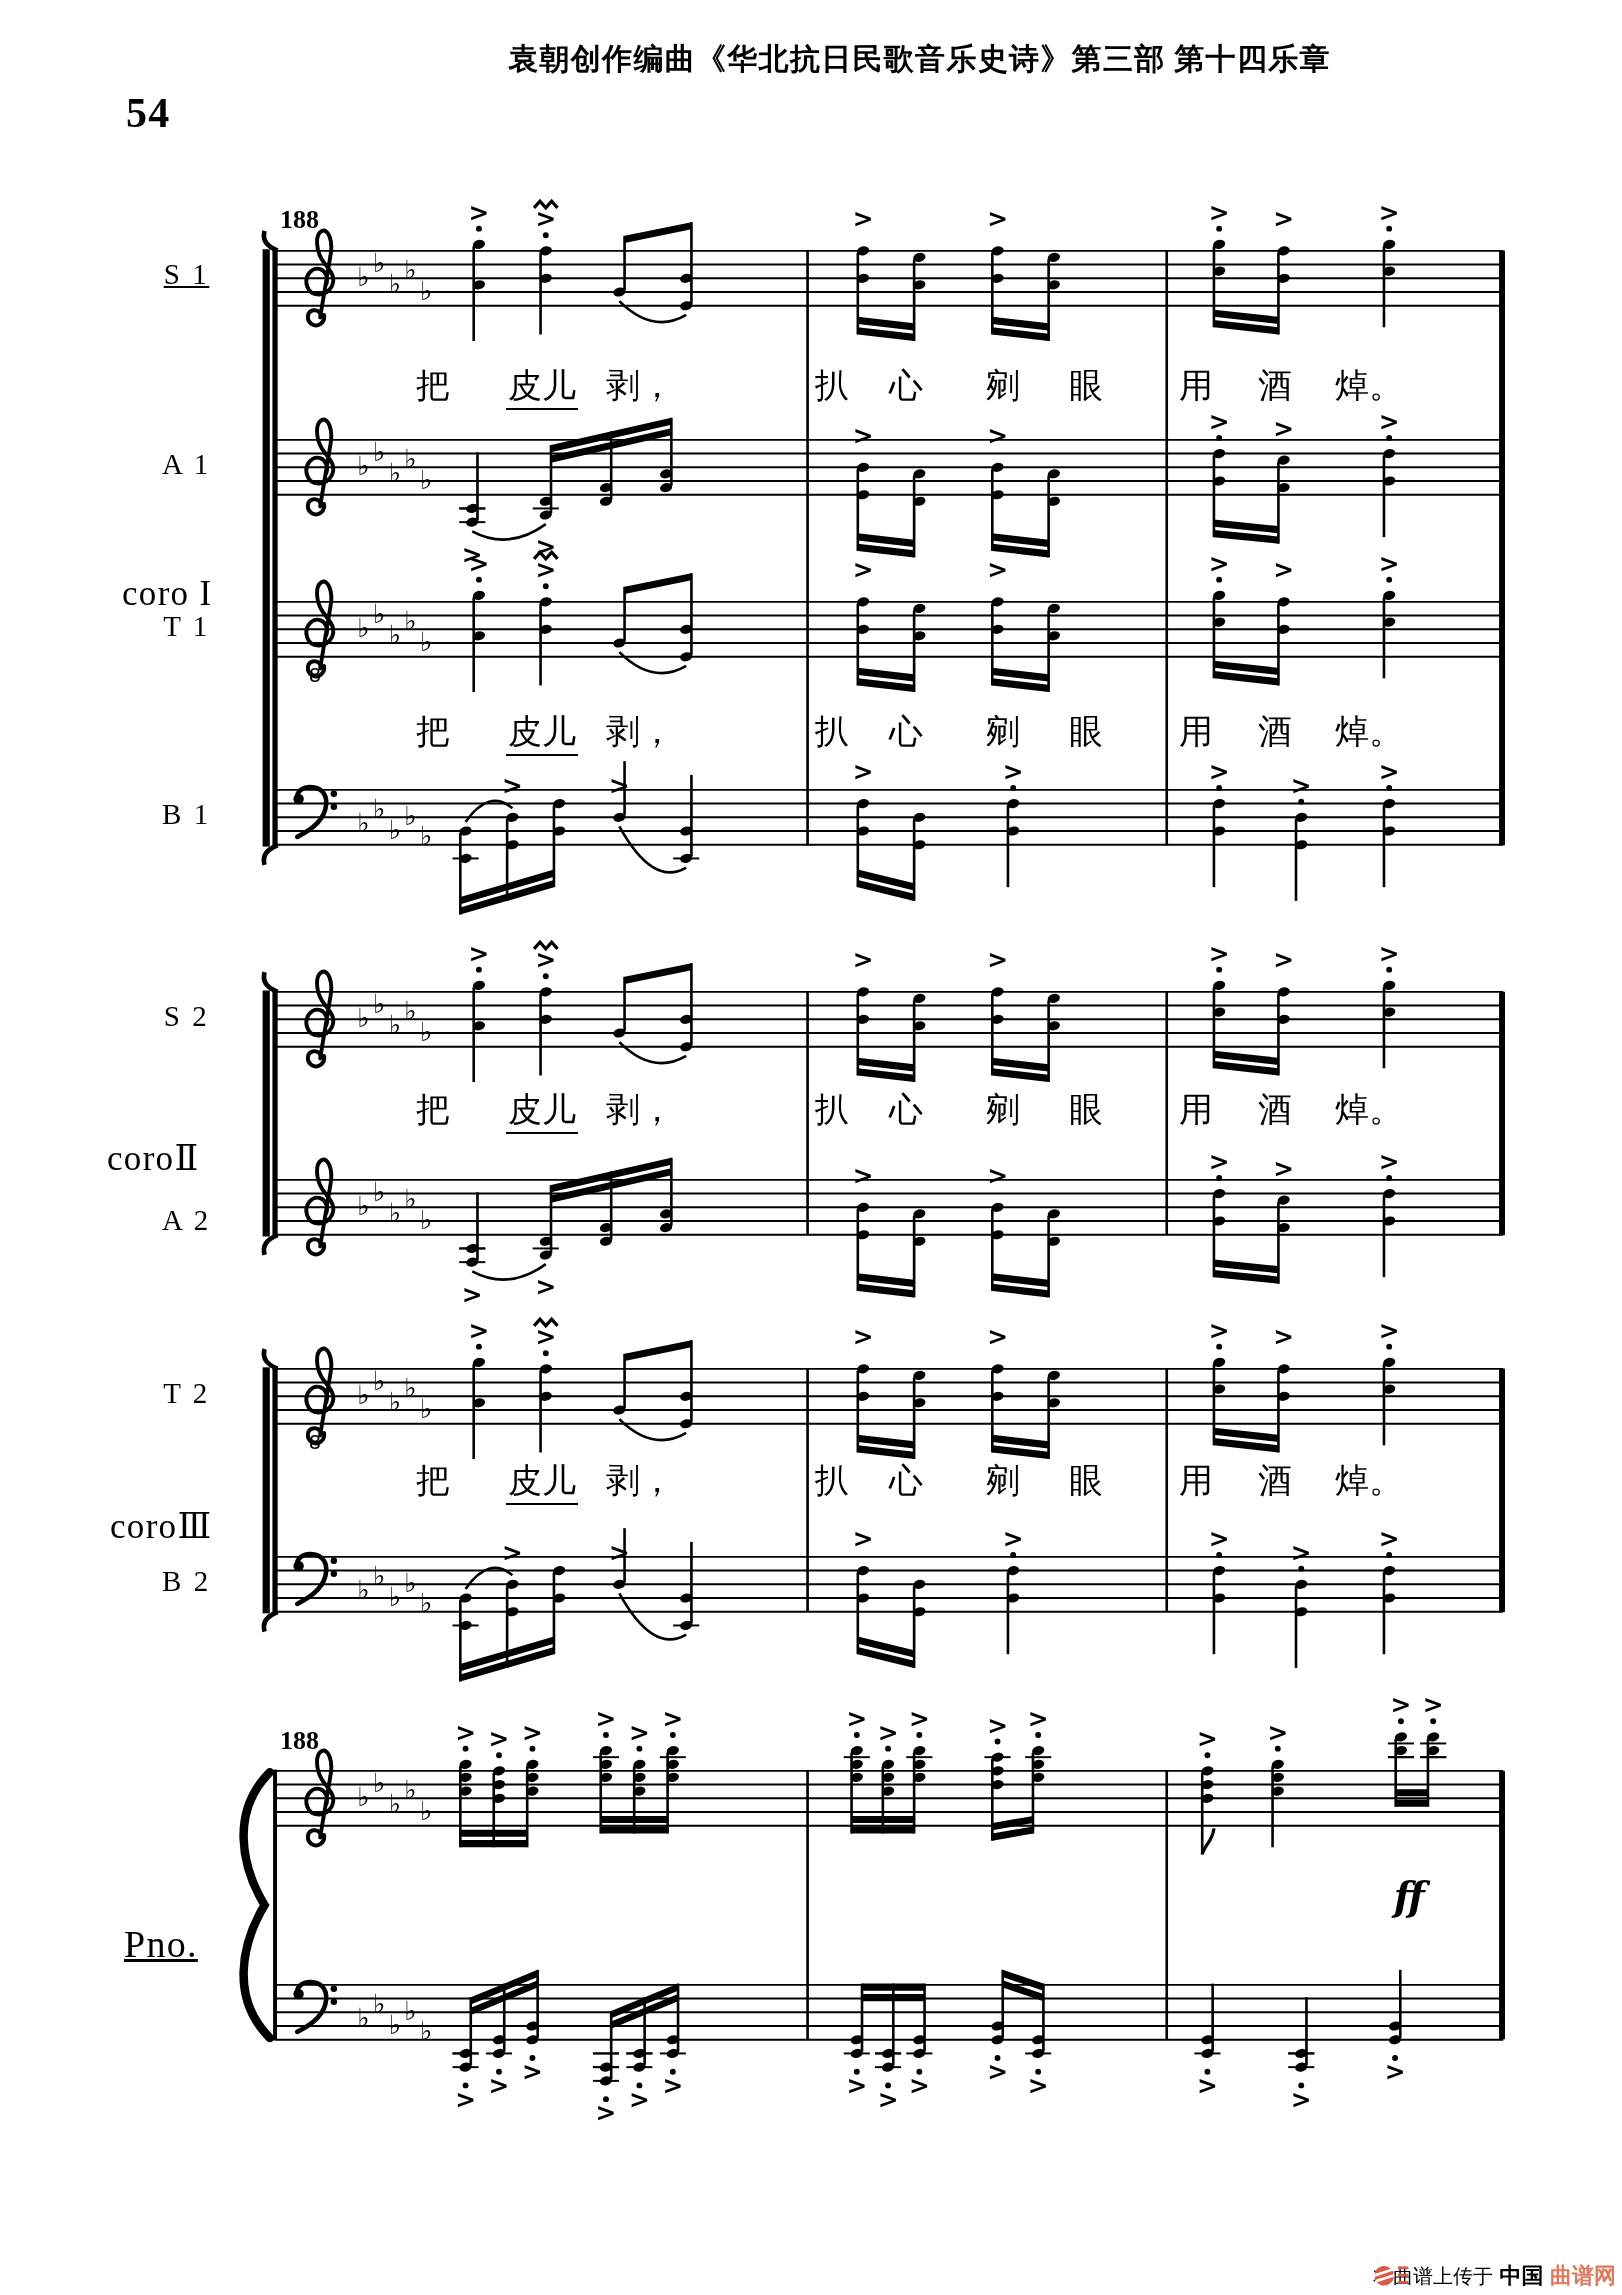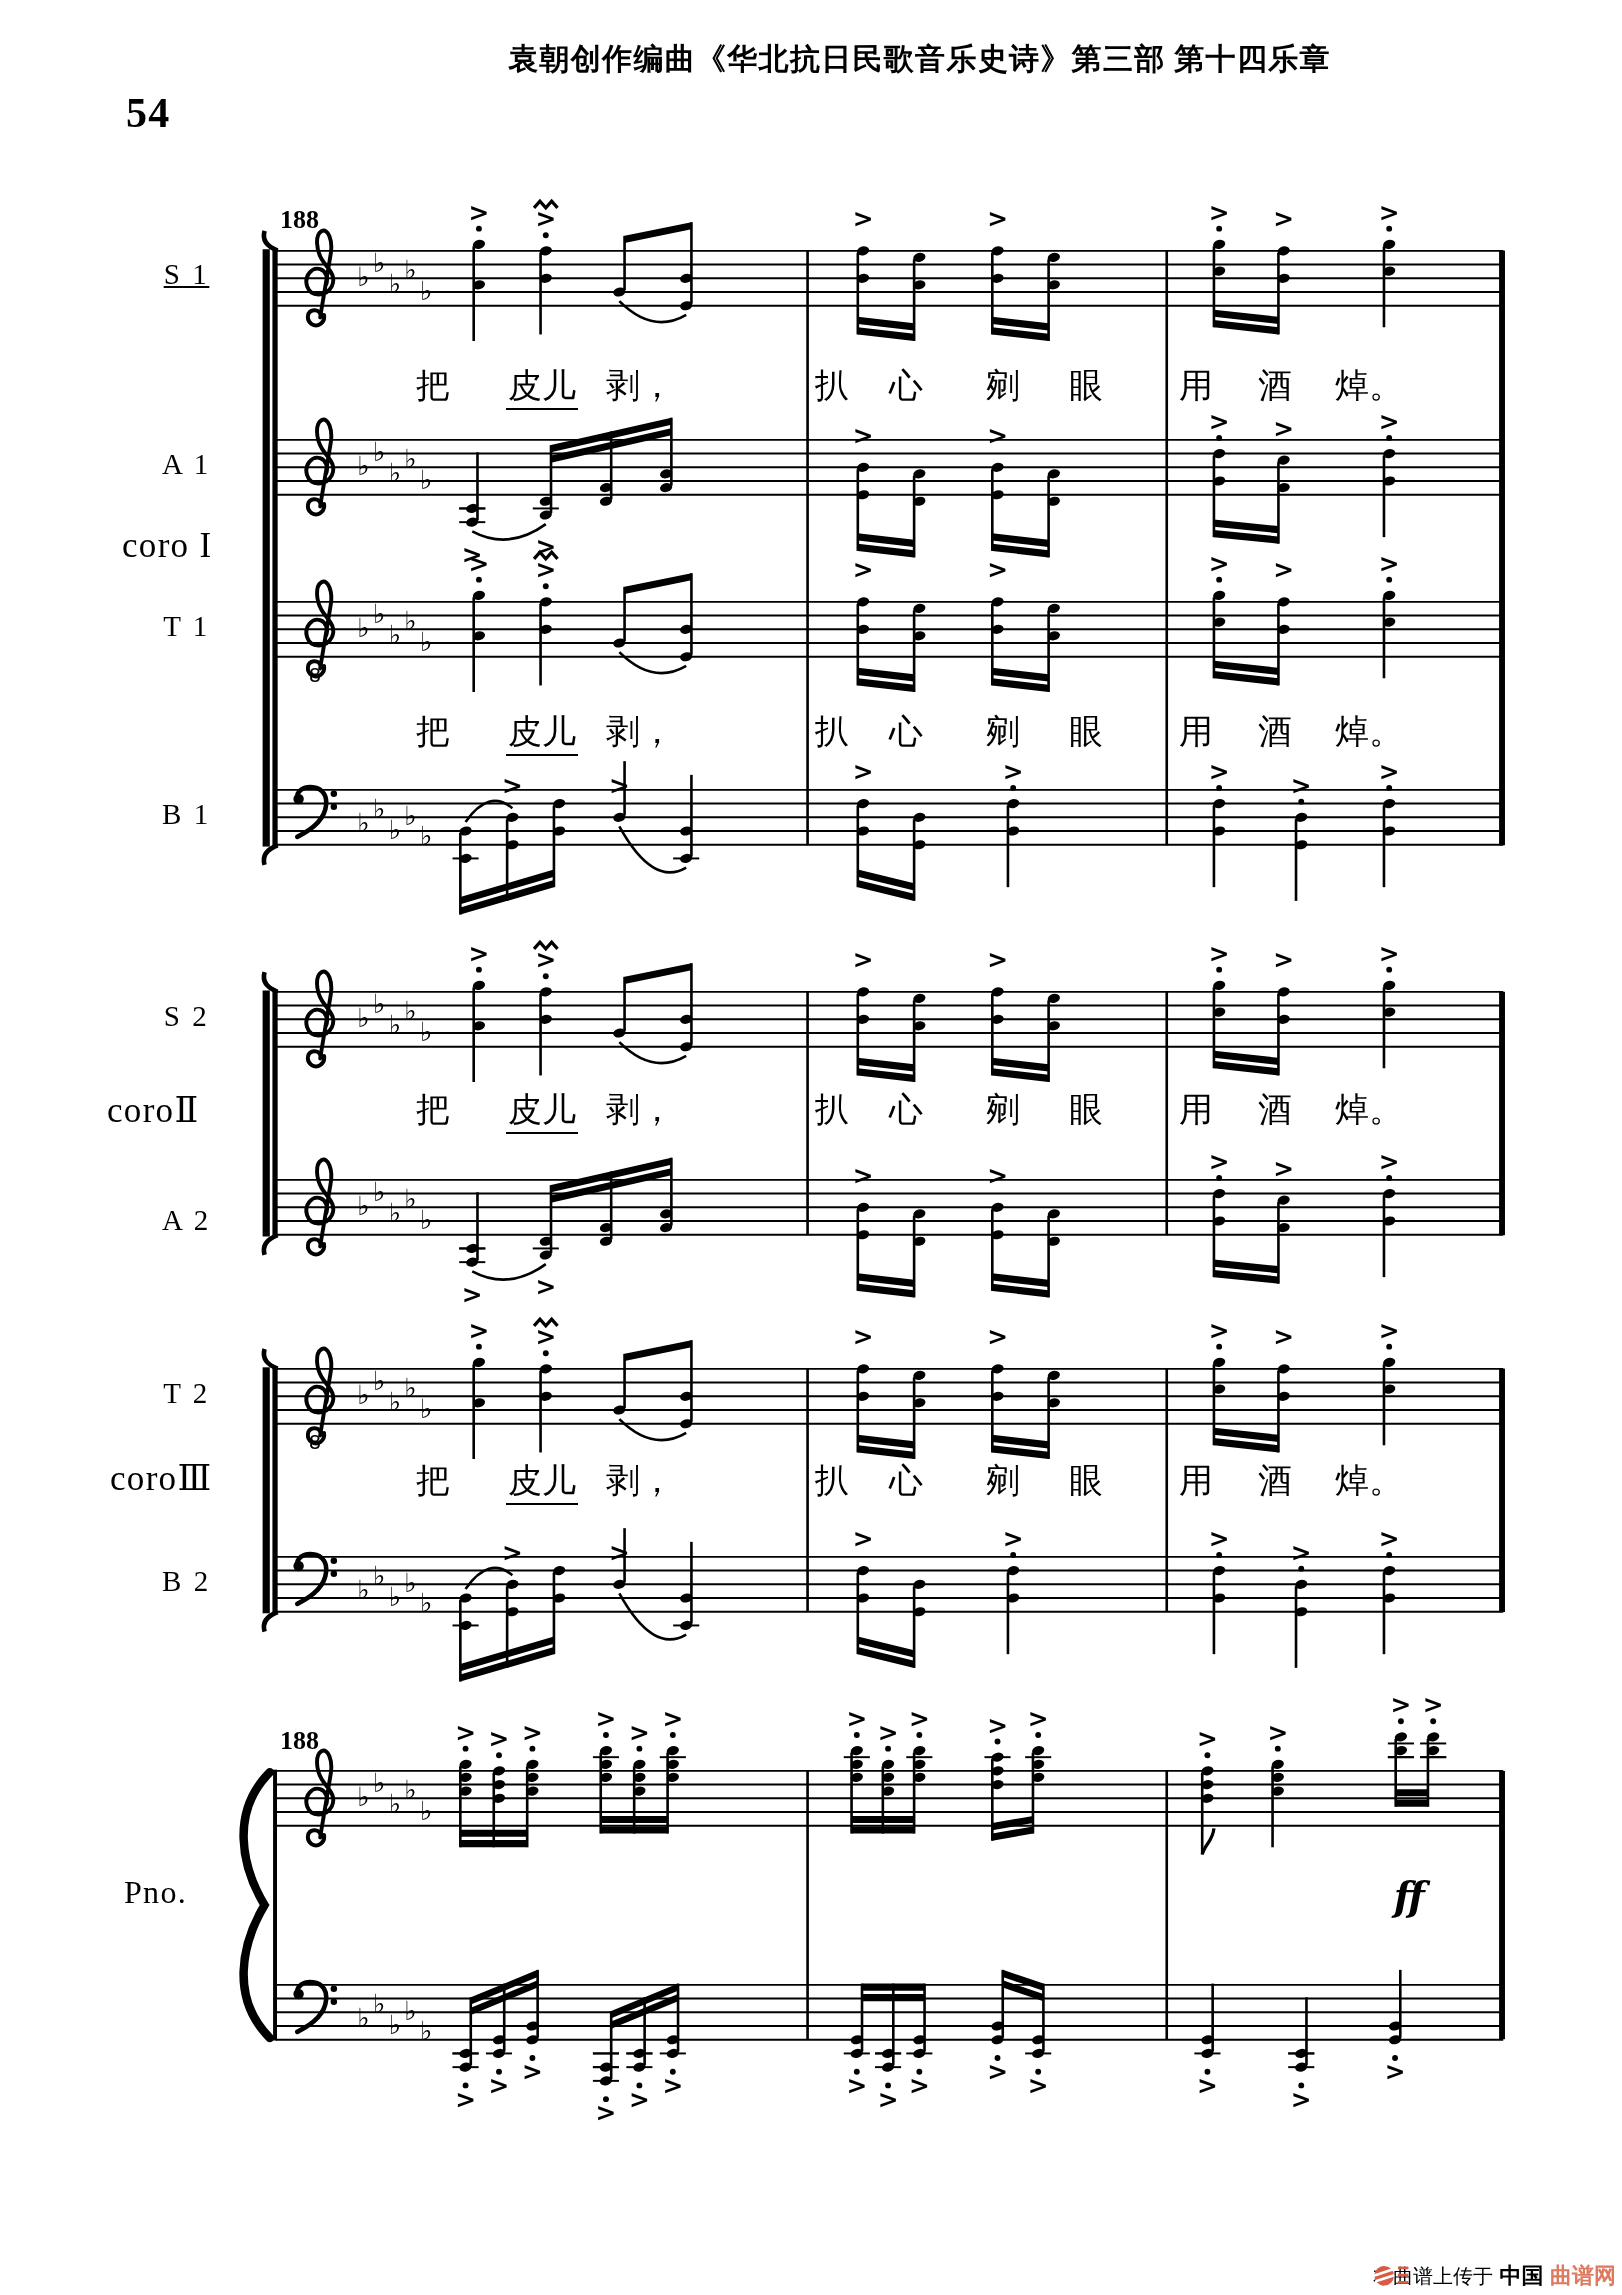--- a/index.html
+++ b/index.html
@@ -4,21 +4,21 @@
 <style>
   html,body{margin:0;padding:0;background:#777;}
   #page{position:relative;width:1623px;height:2295px;background:#ffffff;overflow:hidden;
         font-family:"Liberation Serif","DejaVu Serif",serif;color:#000;}
   .abs{position:absolute;}
   #page-number{left:126px;top:89px;font-size:42px;font-weight:700;letter-spacing:1.3px;}
   .hline{left:458px;width:923px;text-align:center;font-size:30px;font-weight:700;letter-spacing:1.3px;white-space:nowrap;}
   #header-line-1{top:39px;}
   #header-line-2{top:81px;}
   .voice-label{width:111px;text-align:center;font-size:29px;letter-spacing:2.6px;white-space:nowrap;}
-  .group-label{font-size:35px;letter-spacing:1.3px;white-space:nowrap;}
+  .group-label{font-size:35px;letter-spacing:1.3px;white-space:nowrap;margin-top:48px;}
   .measure-number{font-size:26px;font-weight:700;}
   .lyric{transform:translateX(-50%);font-size:34px;line-height:1.15;white-space:nowrap;
          font-family:"Liberation Serif","DejaVu Serif",serif;}
   .lyric.u{border-bottom:2px solid #000;padding:0 2px 2.6px 2px;}
   .dyn{transform:translateX(-50%);font-size:39px;font-weight:700;font-style:italic;
        font-family:"DejaVu Serif","Liberation Serif",serif;letter-spacing:-2.6px;}
   #watermark{display:flex;align-items:center;gap:6.5px;font-size:20px;
              font-family:"DejaVu Sans","Liberation Sans",sans-serif;}
   #watermark .brand-black{font-size:22px;font-weight:700;}
   #watermark .brand-red{font-size:22px;font-weight:700;}
@@ -880,21 +880,21 @@
         <polygon points="933.76,3073 1036.16,3031 1036.16,3042 933.76,3084" fill="#000"></polygon>
         <polygon points="933.76,3089 1036.16,3047 1036.16,3058 933.76,3100" fill="#000"></polygon>
         <polygon points="1317.9,3031 1413.7,3031 1413.7,3042 1317.9,3042" fill="#000"></polygon>
         <polygon points="1317.9,3047 1413.7,3047 1413.7,3058 1317.9,3058" fill="#000"></polygon>
         <polygon points="1533.45,3010 1595.72,3031 1595.72,3042 1533.45,3021" fill="#000"></polygon>
         <polygon points="1533.45,3026 1595.72,3047 1595.72,3058 1533.45,3037" fill="#000"></polygon>
       </svg>
       <div class="abs group-label" style="left: 122px; top: 526px; font-size: 35px;">coro I</div>
       <div class="abs group-label" style="left: 107px; top: 1090px; font-size: 35px;">coroⅡ</div>
       <div class="abs group-label" style="left: 110px; top: 1458px; font-size: 35px;">coroⅢ</div>
-      <div class="abs group-label" style="left: 124px; top: 1874px; font-size: 32px;">Pno.</div>
+      <div class="abs group-label" style="left: 124px; top: 1874px; font-size: 38px; text-decoration: underline;">Pno.</div>
       <div class="abs lyric" style="left: 433px; top: 366px;">把</div>
       <div class="abs lyric u" style="left: 542px; top: 366px;">皮儿</div>
       <div class="abs lyric" style="left: 640px; top: 366px;">剥，</div>
       <div class="abs lyric" style="left: 832px; top: 366px;">扒</div>
       <div class="abs lyric" style="left: 906px; top: 366px;">心</div>
       <div class="abs lyric" style="left: 1003px; top: 366px;">剜</div>
       <div class="abs lyric" style="left: 1086px; top: 366px;">眼</div>
       <div class="abs lyric" style="left: 1196px; top: 366px;">用</div>
       <div class="abs lyric" style="left: 1275px; top: 366px;">酒</div>
       <div class="abs lyric" style="left: 1369px; top: 366px;">焯。</div>

